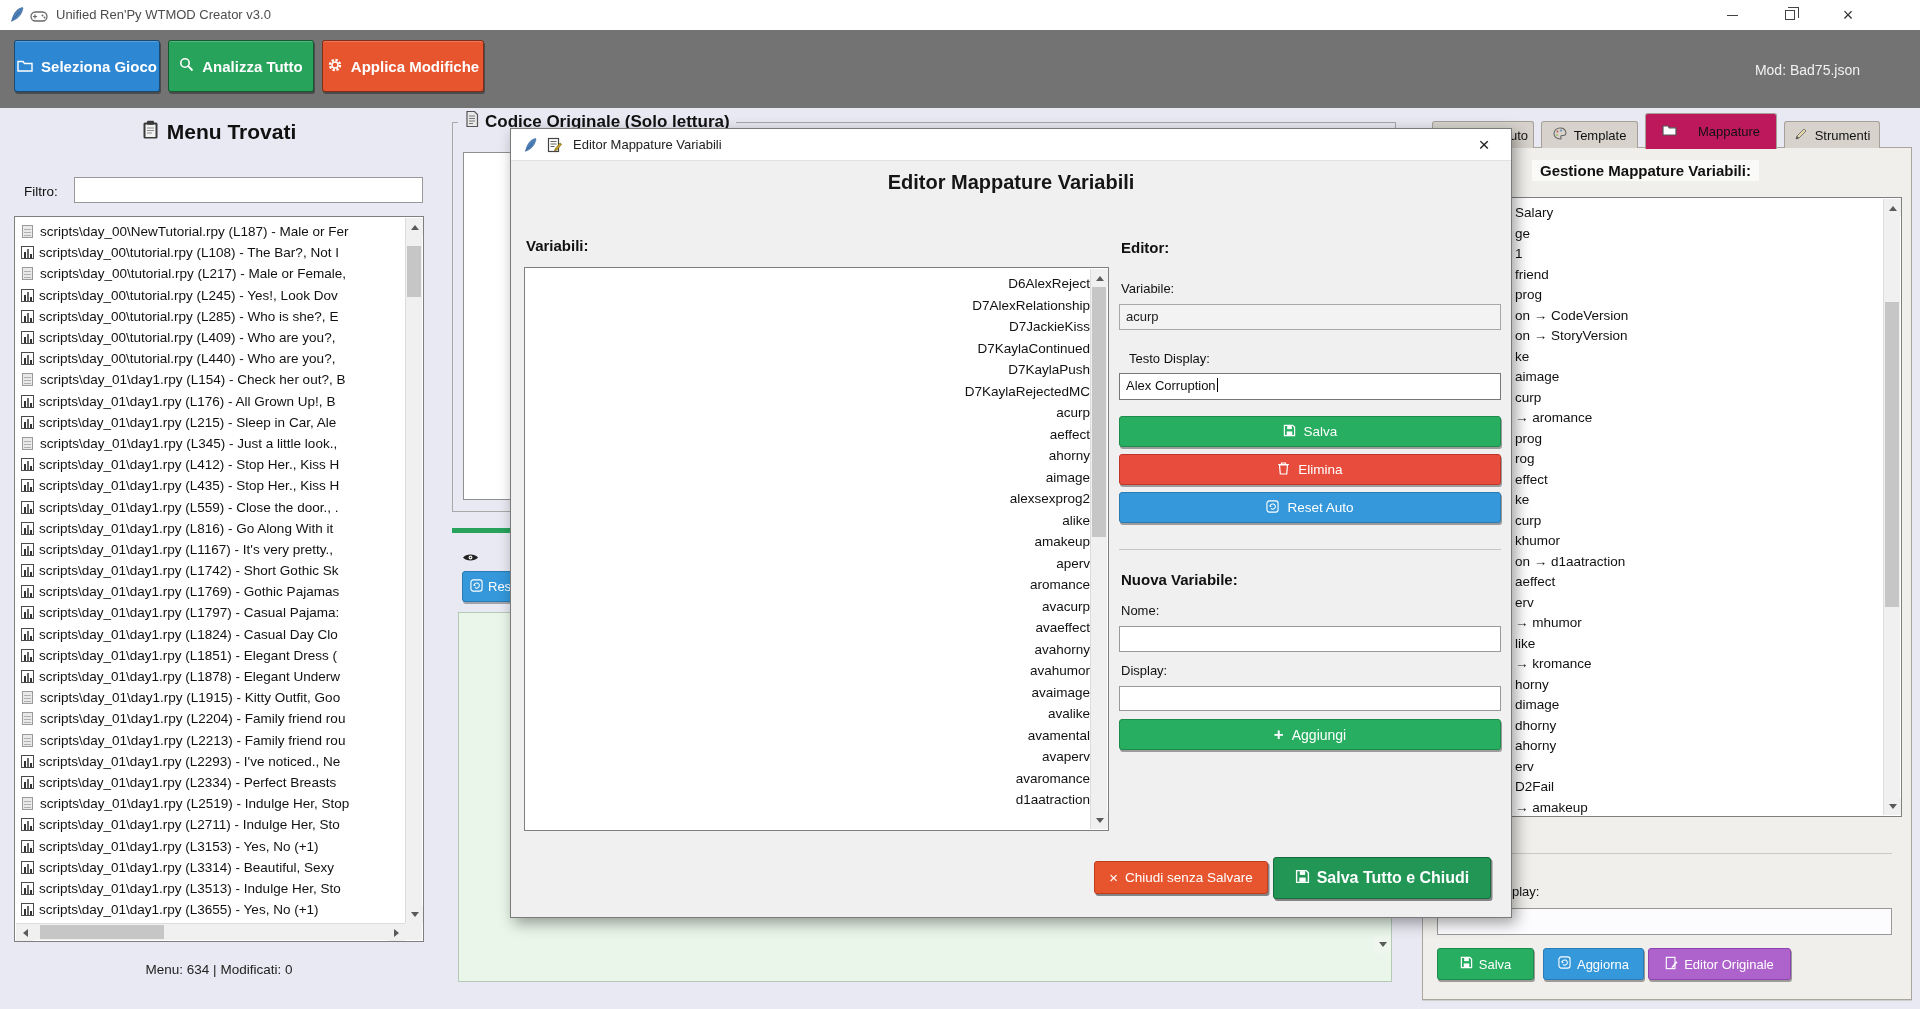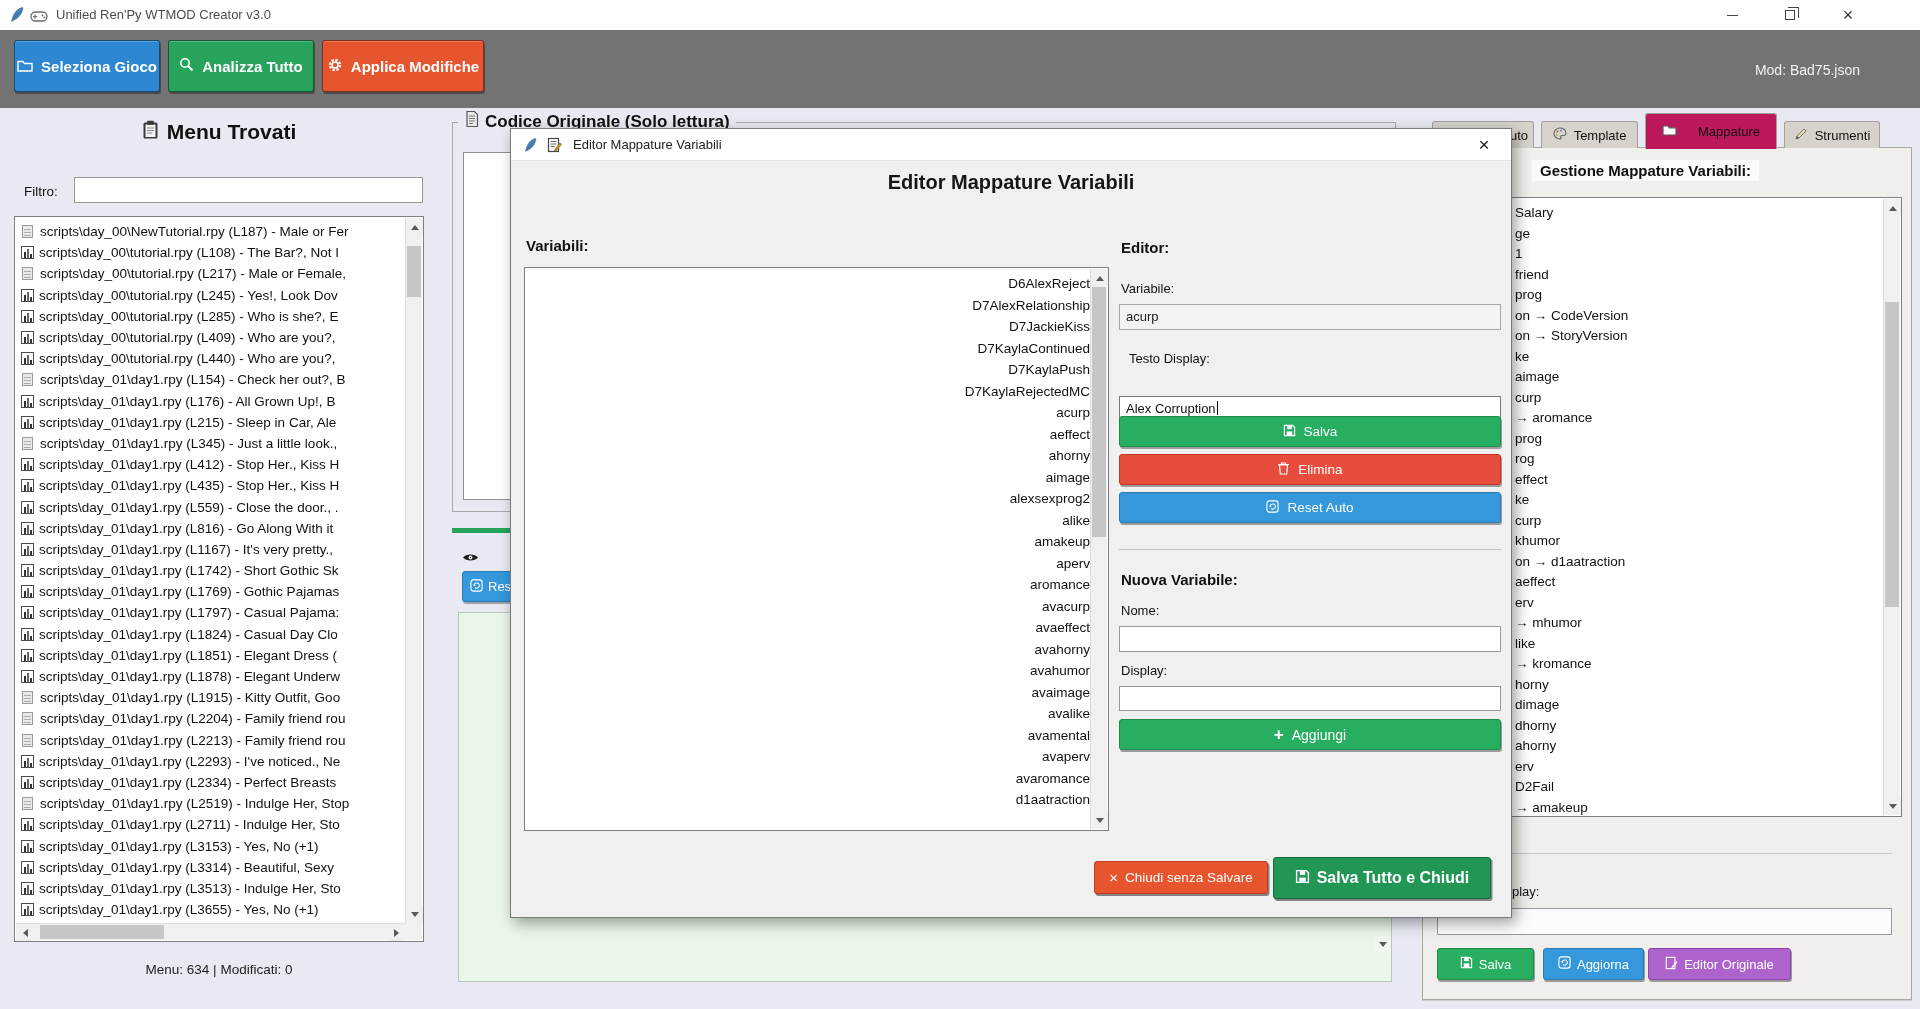--- a/index.html
+++ b/index.html
@@ -538,21 +538,21 @@
       <div class="sbtn" style="bottom:0;">
           <span class="tri-down"></span>
         </div>
     </div>
   </div>
 
   <span class="m-label-b" style="left:610px; top:110px;">Editor:</span>
   <span class="m-label" style="left:610px; top:152px;">Variabile:</span>
   <div class="m-field fake-input ro" style="top:175px;">acurp</div>
   <span class="m-label" style="left:610px; top:222px;margin-left:8px;">Testo Display:</span>
-  <div class="m-field fake-input" style="top:244px; height:27px;margin-top:23px;"><span>Alex Corruption</span><span class="caret"></span></div>
+  <div class="m-field fake-input" style="top:244px; height:27px;"><span>Alex Corruption</span><span class="caret"></span></div>
 
   <div class="m-btn btn-green" style="top:287px;">
     <span><svg width="13" height="13" viewBox="0 0 14 14">
           <path d="M1.5 1.5h9l2 2v9h-11z" fill="none" stroke="#fff" stroke-width="1.3"></path>
           <rect x="4" y="8" width="6" height="4" fill="#fff"></rect>
           <rect x="4.5" y="2" width="5" height="3.5" fill="#fff"></rect>
         </svg></span>
     <span>Salva</span>
   </div>
   <div class="m-btn btn-red" style="top:325px;">

